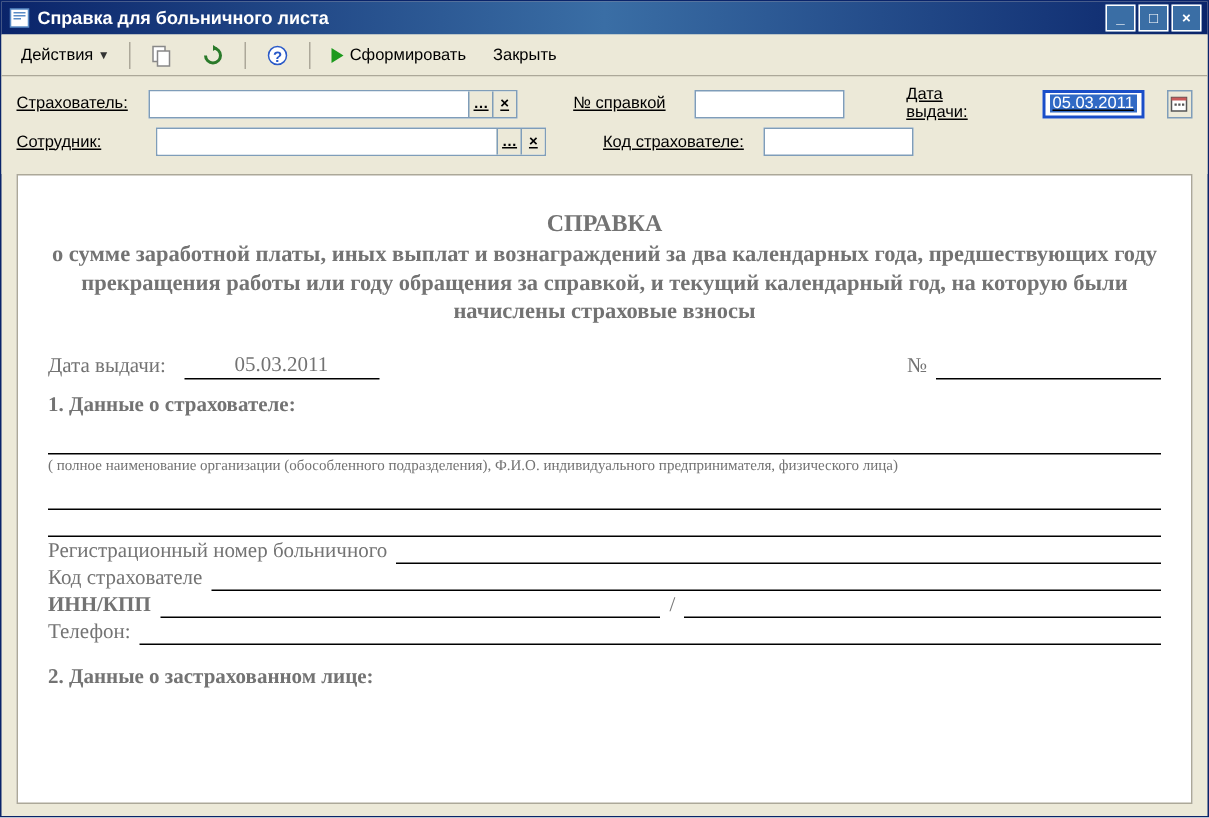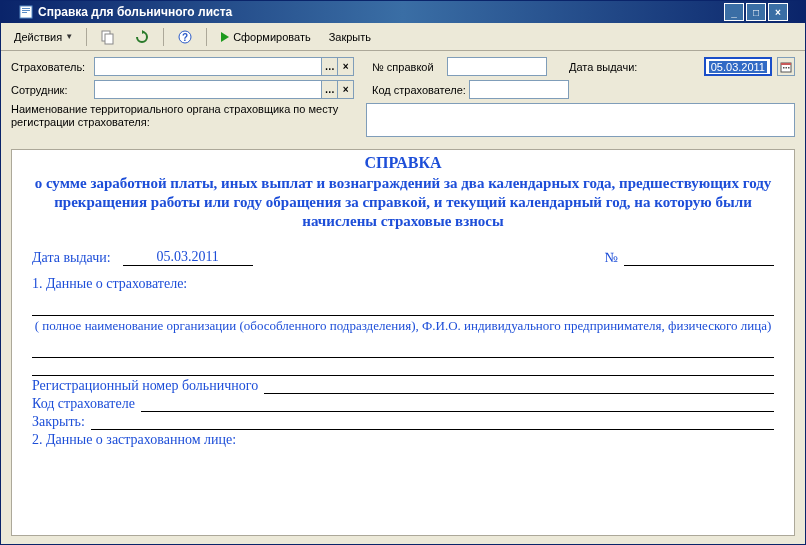--- a/index.html
+++ b/index.html
@@ -1,46 +1,46 @@
 <!DOCTYPE html>
 <html><head>
 <meta charset="utf-8">
 <style>
 * { box-sizing: border-box; margin: 0; padding: 0; }
 body { font-family: Tahoma, Arial, sans-serif; font-size: 11px; background: #fff; }
 .window { width: 806px; height: 545px; border: 1px solid #0A246A; display: flex; flex-direction: column; background: #ECE9D8; }
-.titlebar { background: linear-gradient(to right, #0A246A, #3A6EA5, #0A246A); color: #fff; height: 22px; display: flex; align-items: center; padding: 0 17px; font-size: 12px; }
+.titlebar { background: linear-gradient(to right, #0A246A, #3A6EA5, #0A246A); color: #fff; height: 22px; display: flex; align-items: center; padding: 0 4px; font-size: 12px; }
 .titlebar .icon { width: 16px; height: 16px; margin-right: 4px; display: flex; align-items: center; justify-content: center; }
 .titlebar .title { flex: 1; font-weight: bold; }
 .titlebar .winbtns { display: flex; gap: 2px; }
 .winbtn { width: 20px; height: 18px; background: #3A6EA5; border: 1px solid #fff; color: #fff; display: flex; align-items: center; justify-content: center; font-weight: bold; cursor: pointer; font-size: 10px; }
 .toolbar { height: 28px; background: #ECE9D8; border-bottom: 1px solid #ACA899; display: flex; align-items: center; padding: 0 6px; gap: 4px; }
 .tbtn { padding: 2px 6px; cursor: pointer; border: 1px solid transparent; display: flex; align-items: center; gap: 3px; justify-content: center; }
 .tsep { width: 1px; height: 18px; background: #ACA899; margin: 0 2px; }
 .dropdown-arrow { font-size: 8px; color: #333; }
 .form-area { background: #ECE9D8; padding: 6px 10px 8px 10px; }
-.form-row { display: flex; align-items: center; margin-bottom: 4px; gap: 3px; }
+.form-row { display: flex; align-items: center; margin-bottom: 4px; gap: 13px; text-decoration: underline; }
 .form-label { font-size: 11px; color: #000; }
 .input-compound { display: flex; border: 1px solid #7F9DB9; background: #fff; height: 19px; }
 .input-compound input { border: none; outline: none; padding: 0 3px; font-size: 11px; width: 100%; }
 .mini-btn { width: 18px; border-left: 1px solid #7F9DB9; background: #ECE9D8; display: flex; align-items: center; justify-content: center; cursor: pointer; font-weight: bold; font-size: 10px; }
 .plain-input { border: 1px solid #7F9DB9; background: #fff; height: 19px; padding: 0 3px; font-size: 11px; }
 .date-highlight { border: 2px solid #1A4EC8; background: #fff; height: 19px; display: flex; align-items: center; padding: 0 3px; }
 .date-highlight span { background: #316AC5; color: #fff; padding: 0 2px; font-size: 11px; }
 .cal-btn { width: 18px; height: 19px; border: 1px solid #7F9DB9; background: #ECE9D8; display: flex; align-items: center; justify-content: center; cursor: pointer; margin-left: 2px; }
 .multiline-label { font-size: 11px; line-height: 13px; }
 .textarea { border: 1px solid #7F9DB9; background: #fff; flex: 1; height: 34px; resize: none; font-family: inherit; font-size: 11px; padding: 2px; }
-.doc-area { flex: 1; margin: 0 10px 8px 10px; border: 1px solid #ACA899; background: #fff; overflow-y: auto; padding: 0 20px; font-family: "Times New Roman", serif; font-size: 14px; color: #1d4ed8; }
+.doc-area { flex: 1; margin: 0 10px 8px 10px; border: 1px solid #ACA899; background: #fff; overflow-y: auto; padding: 20px 20px; font-family: "Times New Roman", serif; font-size: 14px; color: #737373; }
 .doc-title-main { text-align: center; font-weight: bold; font-size: 16px; margin-top: 4px; }
 .doc-title-sub { text-align: center; font-weight: bold; font-size: 15px; line-height: 19px; margin-top: 2px; margin-bottom: 18px; }
 .doc-line { display: flex; align-items: flex-end; margin-bottom: 6px; }
 .underline { border-bottom: 1px solid #000; display: inline-block; min-height: 16px; text-align: center; }
-.doc-section { font-weight: normal; margin: 10px 0 6px 0; }
+.doc-section { font-weight: bold; margin: 10px 0 6px 0; }
 .full-underline { border-bottom: 1px solid #000; height: 16px; margin-top: 8px; }
-.hint { font-size: 13px; text-align: center; margin-top: 2px; }
+.hint { font-size: 10px; margin-top: 2px; }
 .field-row { display: flex; align-items: flex-end; margin: 2px 0; }
 .field-label { white-space: nowrap; margin-right: 6px; }
 .field-line { flex: 1; border-bottom: 1px solid #000; min-height: 16px; }
 svg { display: block; }
 </style>
 </head>
 <body>
 
 <div class="window">
   <div class="titlebar">
@@ -131,27 +131,20 @@
         <input type="text" value="" style="">
         <div class="mini-btn">…</div>
         <div class="mini-btn">×</div>
       </div>
       <span style="width:12px"></span>
       <span class="form-label">Код страхователе:</span>
 
       <input class="plain-input" style="width: 100px;" type="text" value="">
     </div>
 
-    <div class="form-row" style="align-items:flex-start">
-      <div class="multiline-label" style="width:352px">
-        <div>Наименование территориального органа страховщика по месту</div>
-        <div>регистрации страхователя:</div>
-      </div>
-      <textarea class="textarea" style=""></textarea>
-    </div>
   </div>
 
   <div class="doc-area">
     <div class="doc-title-main">СПРАВКА</div>
     <div class="doc-title-sub">о сумме заработной платы, иных выплат и вознаграждений за два календарных года, предшествующих году прекращения работы или году обращения за справкой, и текущий календарный год, на которую были начислены страховые взносы</div>
 
     <div class="doc-line">
       <span>Дата выдачи:</span>
       <span style="width:12px"></span>
       <span class="underline" style="width:130px">05.03.2011</span>
@@ -170,19 +163,25 @@
 
     <div class="field-row">
       <span class="field-label">Регистрационный номер больничного</span>
       <span class="field-line"></span>
     </div>
     <div class="field-row">
       <span class="field-label">Код страхователе</span>
       <span class="field-line"></span>
     </div>
     <div class="field-row">
-      <span class="field-label">Закрыть:</span>
+      <span class="field-label" style="font-weight:bold">ИНН/КПП</span>
+      <span class="field-line" style="flex:0 0 45%"></span>
+      <span style="padding:0 6px">/</span>
+      <span class="field-line"></span>
+    </div>
+    <div class="field-row">
+      <span class="field-label">Телефон:</span>
       <span class="field-line"></span>
     </div>
 
-    <div class="doc-section" style="margin-top:2px">2. Данные о застрахованном лице:</div>
+    <div class="doc-section" style="margin-top:14px">2. Данные о застрахованном лице:</div>
   </div>
 </div>
 
 </body></html>

